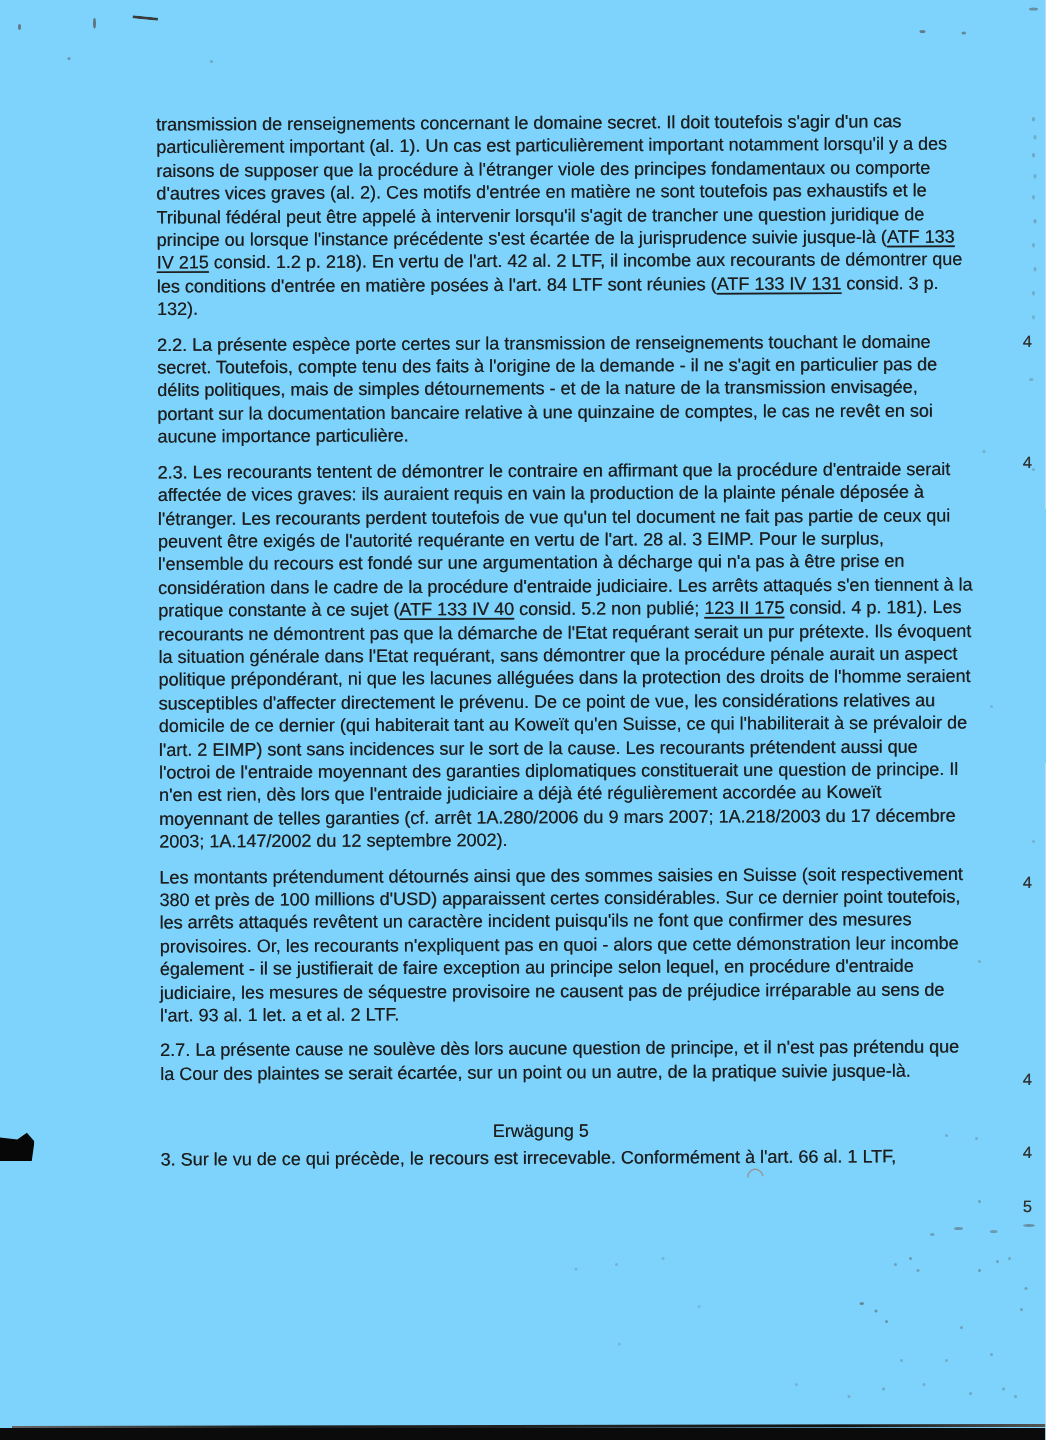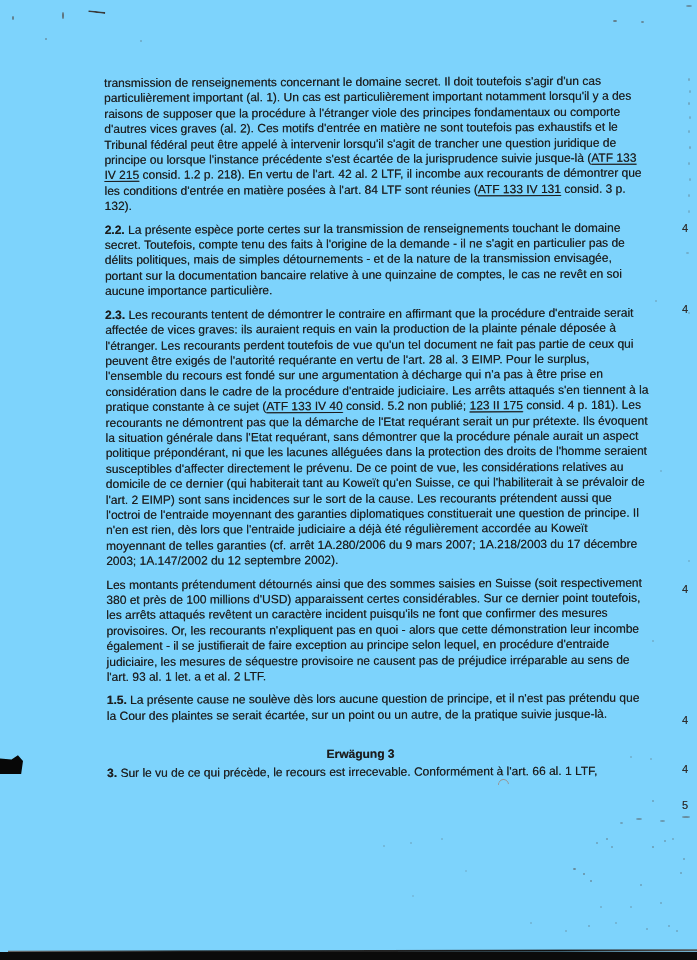--- a/index.html
+++ b/index.html
@@ -9,21 +9,21 @@
     font-family:"Liberation Sans", sans-serif;
   }
   .textcol{
     position:absolute;left:104px;top:76px;width:543px;
     font-size:12px;line-height:15.4px;color:#1c1c1c;
     transform:rotate(-0.25deg);transform-origin:top left;
     text-shadow:0.25px 0 0 rgba(25,25,25,0.65);
   }
   .para{margin:8px 0 0 0;}
   .para:first-child{margin-top:0;}
-  .b{font-weight:bold;}
+  .b{font-weight:normal;}
   .u{text-decoration:underline;text-underline-offset:1.5px;}
   .heading{margin-top:24px;font-weight:bold;text-align:center;transform:translateX(-18px);}
   .heading + .para{margin-top:2px;}
   .mn{
     position:absolute;left:672px;width:16px;text-align:right;
     font-size:11px;color:#2e2e2e;text-shadow:0.2px 0 0 rgba(40,40,40,0.6);
   }
   .mn-0{top:222px}.mn-1{top:303px}.mn-2{top:583px}.mn-3{top:714px}.mn-4{top:763px}.mn-5{top:799px}
   .left-blob{
     position:absolute;left:0;top:754px;width:23px;height:20px;background:#070707;
@@ -48,22 +48,22 @@
 </style>
 </head>
 <body>
 
 <div class="page">
   <div class="textcol">
       <div class="para"><span>transmission de renseignements concernant le domaine secret. Il doit toutefois s'agir d'un cas particulièrement important (al. 1). Un cas est particulièrement important notamment lorsqu'il y a des raisons de supposer que la procédure à l'étranger viole des principes fondamentaux ou comporte d'autres vices graves (al. 2). Ces motifs d'entrée en matière ne sont toutefois pas exhaustifs et le Tribunal fédéral peut être appelé à intervenir lorsqu'il s'agit de trancher une question juridique de principe ou lorsque l'instance précédente s'est écartée de la jurisprudence suivie jusque-là (</span><span class="u">ATF 133 IV 215</span><span> consid. 1.2 p. 218). En vertu de l'art. 42 al. 2 LTF, il incombe aux recourants de démontrer que les conditions d'entrée en matière posées à l'art. 84 LTF sont réunies (</span><span class="u">ATF 133 IV 131</span><span> consid. 3 p. 132).</span></div>
       <div class="para"><span class="b">2.2.</span><span> La présente espèce porte certes sur la transmission de renseignements touchant le domaine secret. Toutefois, compte tenu des faits à l'origine de la demande - il ne s'agit en particulier pas de délits politiques, mais de simples détournements - et de la nature de la transmission envisagée, portant sur la documentation bancaire relative à une quinzaine de comptes, le cas ne revêt en soi aucune importance particulière.</span></div>
       <div class="para"><span class="b">2.3.</span><span> Les recourants tentent de démontrer le contraire en affirmant que la procédure d'entraide serait affectée de vices graves: ils auraient requis en vain la production de la plainte pénale déposée à l'étranger. Les recourants perdent toutefois de vue qu'un tel document ne fait pas partie de ceux qui peuvent être exigés de l'autorité requérante en vertu de l'art. 28 al. 3 EIMP. Pour le surplus, l'ensemble du recours est fondé sur une argumentation à décharge qui n'a pas à être prise en considération dans le cadre de la procédure d'entraide judiciaire. Les arrêts attaqués s'en tiennent à la pratique constante à ce sujet (</span><span class="u">ATF 133 IV 40</span><span> consid. 5.2 non publié; </span><span class="u">123 II 175</span><span> consid. 4 p. 181). Les recourants ne démontrent pas que la démarche de l'Etat requérant serait un pur prétexte. Ils évoquent la situation générale dans l'Etat requérant, sans démontrer que la procédure pénale aurait un aspect politique prépondérant, ni que les lacunes alléguées dans la protection des droits de l'homme seraient susceptibles d'affecter directement le prévenu. De ce point de vue, les considérations relatives au domicile de ce dernier (qui habiterait tant au Koweït qu'en Suisse, ce qui l'habiliterait à se prévaloir de l'art. 2 EIMP) sont sans incidences sur le sort de la cause. Les recourants prétendent aussi que l'octroi de l'entraide moyennant des garanties diplomatiques constituerait une question de principe. Il n'en est rien, dès lors que l'entraide judiciaire a déjà été régulièrement accordée au Koweït moyennant de telles garanties (cf. arrêt 1A.280/2006 du 9 mars 2007; 1A.218/2003 du 17 décembre 2003; 1A.147/2002 du 12 septembre 2002).</span></div>
       <div class="para"><span>Les montants prétendument détournés ainsi que des sommes saisies en Suisse (soit respectivement 380 et près de 100 millions d'USD) apparaissent certes considérables. Sur ce dernier point toutefois, les arrêts attaqués revêtent un caractère incident puisqu'ils ne font que confirmer des mesures provisoires. Or, les recourants n'expliquent pas en quoi - alors que cette démonstration leur incombe également - il se justifierait de faire exception au principe selon lequel, en procédure d'entraide judiciaire, les mesures de séquestre provisoire ne causent pas de préjudice irréparable au sens de l'art. 93 al. 1 let. a et al. 2 LTF.</span></div>
-      <div class="para"><span class="b">1.5.</span><span> La présente cause ne soulève dès lors aucune question de principe, et il n'est pas prétendu que la Cour des plaintes se serait écartée, sur un point ou un autre, de la pratique suivie jusque-là.</span></div>
-      <div class="heading"><span class="b">Erwägung 3</span></div>
+      <div class="para"><span class="b">2.7.</span><span> La présente cause ne soulève dès lors aucune question de principe, et il n'est pas prétendu que la Cour des plaintes se serait écartée, sur un point ou un autre, de la pratique suivie jusque-là.</span></div>
+      <div class="heading"><span class="b">Erwägung 5</span></div>
       <div class="para"><span class="b">3.</span><span> Sur le vu de ce qui précède, le recours est irrecevable. Conformément à l'art. 66 al. 1 LTF,</span></div>
     </div>
   <div>
       <div class="mn mn-0">4</div>
       <div class="mn mn-1">4</div>
       <div class="mn mn-2">4</div>
       <div class="mn mn-3">4</div>
       <div class="mn mn-4">4</div>
       <div class="mn mn-5">5</div>
     </div>

